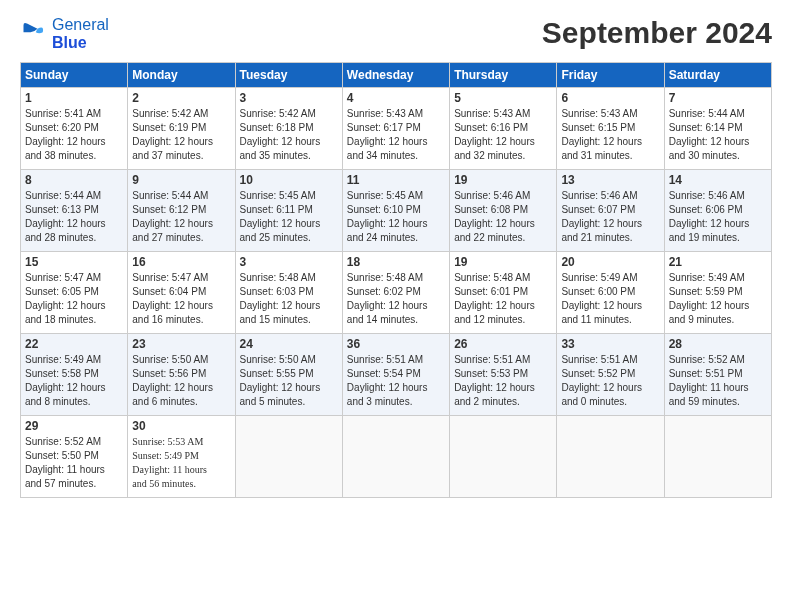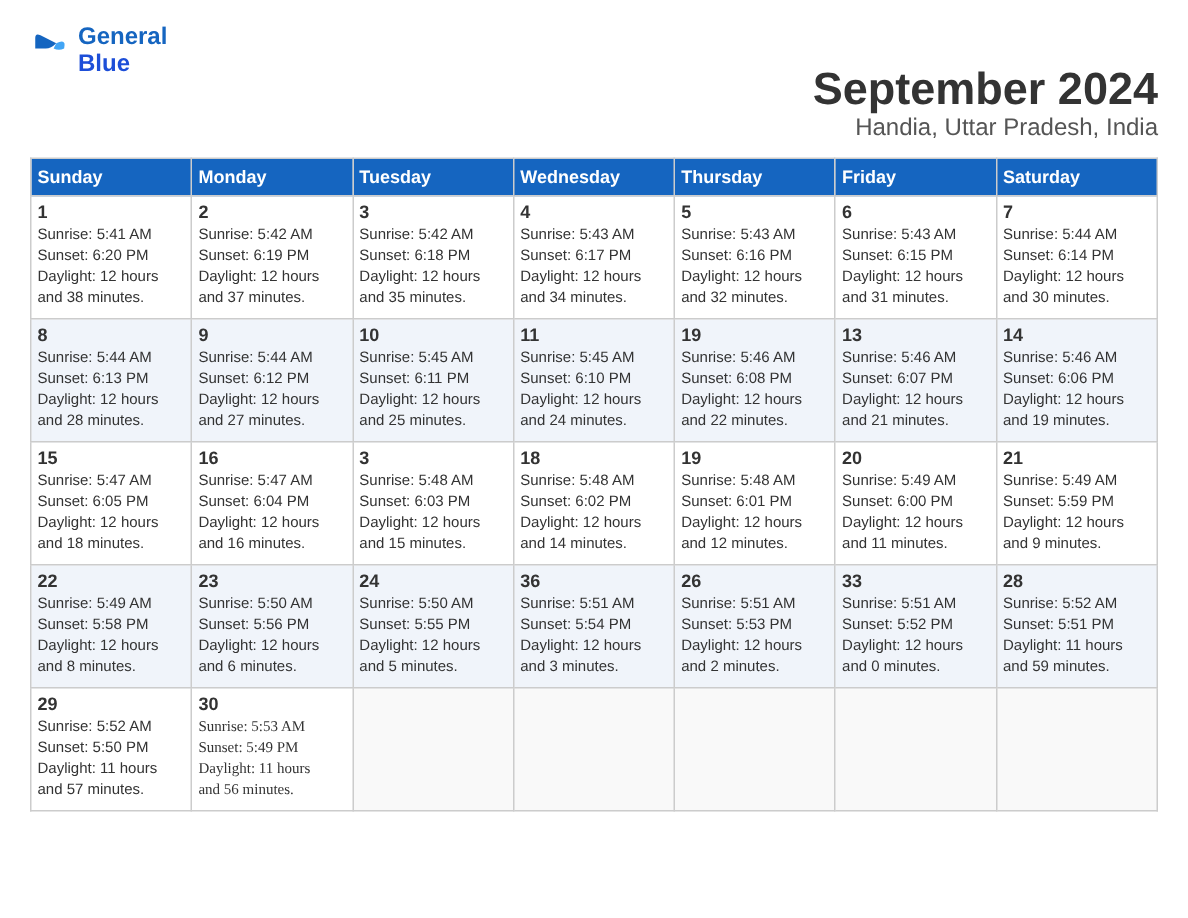--- a/index.html
+++ b/index.html
@@ -26,21 +26,20 @@
       display: flex;
       align-items: center;
       gap: 4px;
     }
     .logo-bird {
       width: 28px;
       height: 28px;
     }
     .title-area {
       text-align: right;
-      margin-top: 27px;
     }
     .main-title {
       font-size: 30px;
       font-weight: bold;
       color: #333;
     }
     .subtitle {
       font-size: 16px;
       color: #555;
     }
@@ -93,27 +92,26 @@
 <div class="page">
   <div class="header-area">
     <div class="logo">
       <svg class="logo-bird" viewBox="0 0 32 32" xmlns="http://www.w3.org/2000/svg">
           <g>
             <path d="M4 28 L4 6 Q4 2 8 4 L20 10 Q16 14 12 14 L4 14 Z" fill="#1565c0"></path>
             <path d="M20 10 Q28 6 26 14 Q22 16 18 14 Z" fill="#42a5f5"></path>
           </g>
         </svg>
       <div>
-        <div style="font-size:16px;font-weight:bold;color:#1565c0;">General</div>
+        <div style="font-size:16px;font-weight:normal;color:#1565c0;">General</div>
         <div style="font-size:16px;font-weight:bold;color:#1d4ed8;">Blue</div>
       </div>
     </div>
     <div class="title-area">
       <div class="main-title">September 2024</div>
-      <div class="subtitle">Handia, Uttar Pradesh, India</div>
     </div>
   </div>
 
   <table class="calendar">
     <thead>
       <tr id="header-row">
           <th>Sunday</th>
           <th>Monday</th>
           <th>Tuesday</th>
           <th>Wednesday</th>

